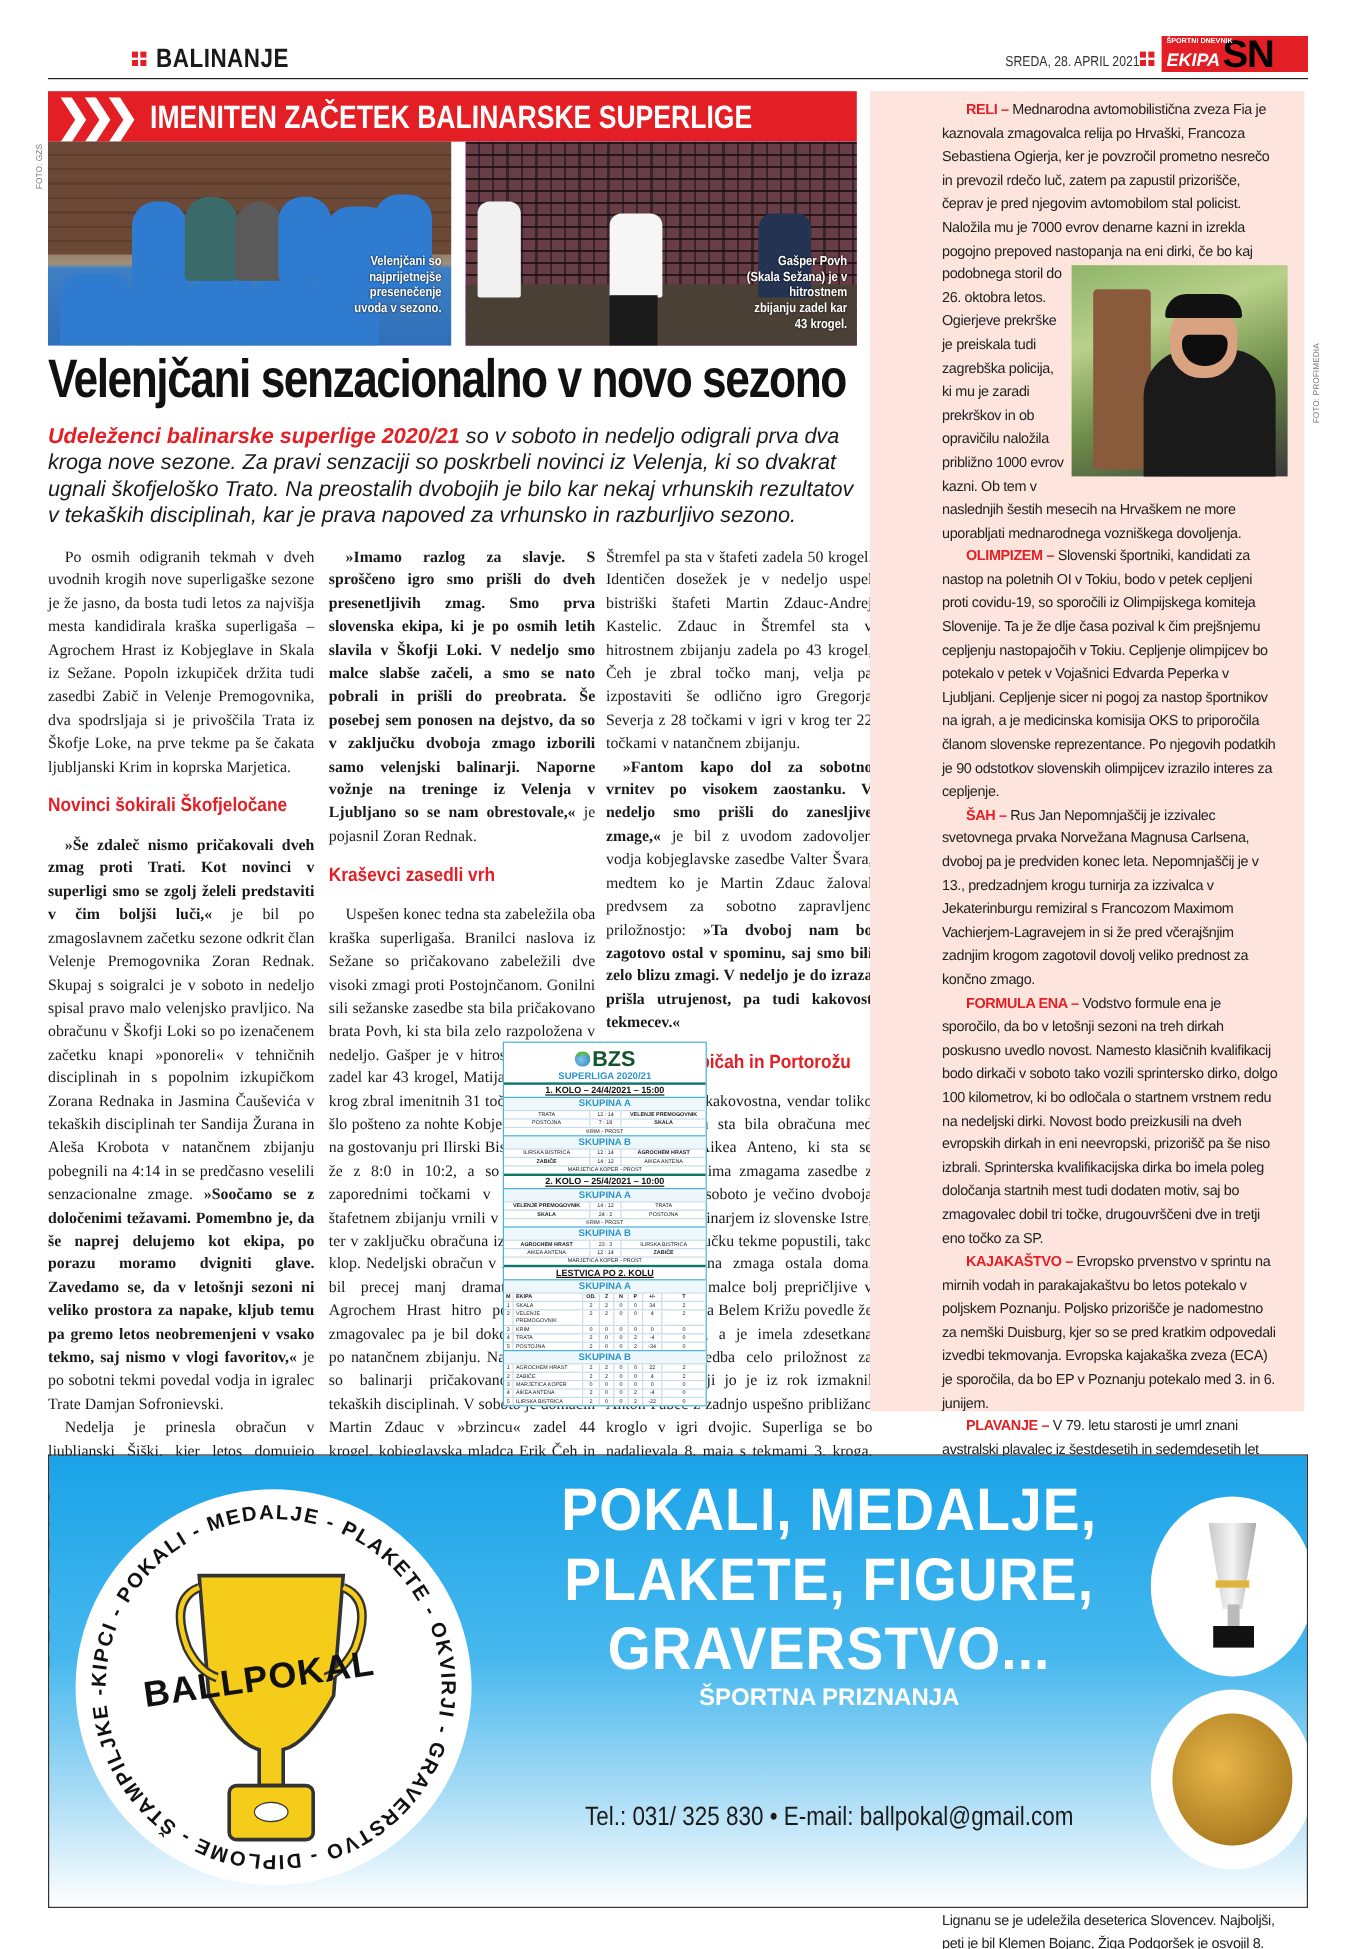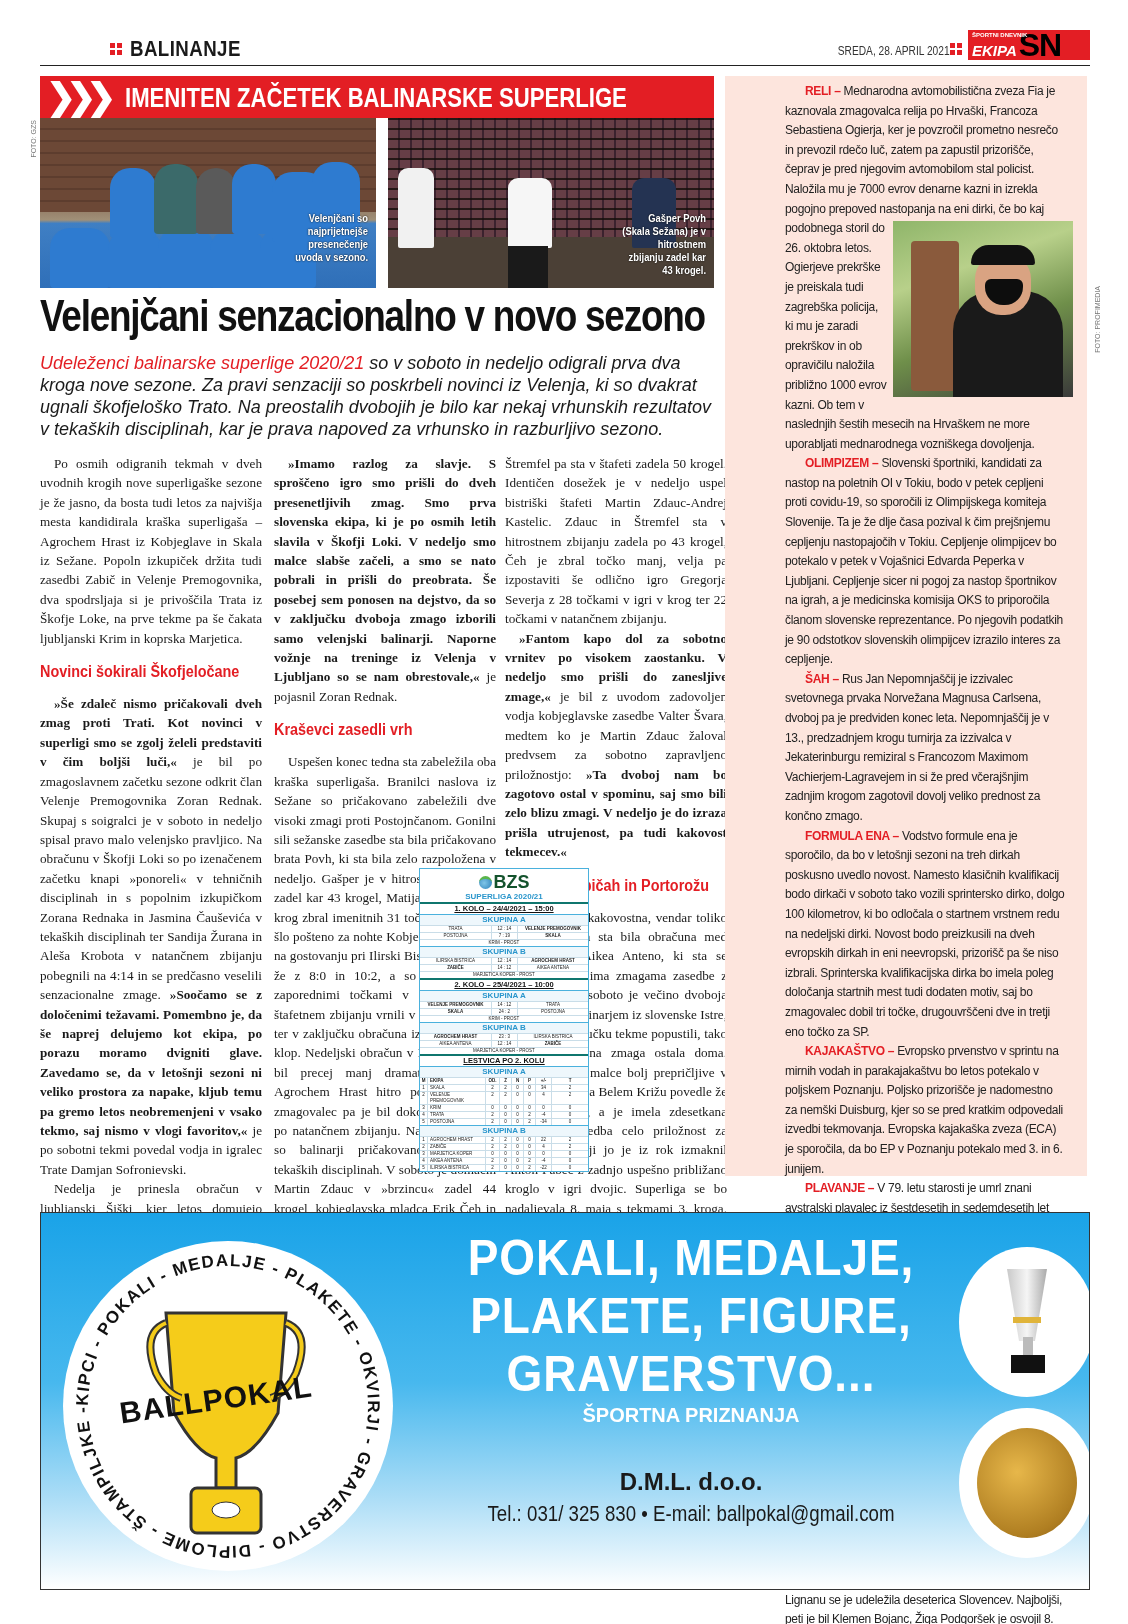--- a/index.html
+++ b/index.html
@@ -31,21 +31,21 @@
   .photo1 .people span { position: absolute; background: #2e7bd0; border-radius: 20px 20px 4px 4px; }
   .photo2 { left: 388px; top: 118px; width: 326px; height: 170px; background: #d946ef; }
   .photo2 .grid { position: absolute; inset: 0; background: repeating-linear-gradient(90deg, #5a3e34 0 10px, #2a1f1a 10px 12px), #4a342b; opacity: 0.9; }
   .photo2 .grid2 { position: absolute; inset: 0; background: repeating-linear-gradient(0deg, transparent 0 8px, rgba(20,14,10,0.8) 8px 10px); }
   .photo2 .floor { position: absolute; left: 0; bottom: 0; width: 100%; height: 30%; background: #4b4036; }
   .caption { position: absolute; font: bold 11px/13px "Liberation Sans", sans-serif; color: #fff; text-align: right; text-shadow: 0 0 2px #000; transform: scaleX(0.85); transform-origin: right; }
 
   
   .headline { position: absolute; left: 40px; top: 290px; width: 680px; font: bold 45px/52px "Liberation Sans", sans-serif; letter-spacing: -1.5px; transform: scaleX(0.82); transform-origin: left; white-space: nowrap; color: #111; }
   .lede { position: absolute; left: 40px; top: 352px; width: 680px; font: italic 18px/22px "Liberation Sans", sans-serif; color: #1a1a1a; }
-  .lede .red { color: #e31e24; font-weight: normal; }
+  .lede .red { color: #e31e24; font-weight: bold; }
 
   
   .col { position: absolute; top: 454px; width: 222px; font: 13.2px/19.4px "Liberation Serif", serif; text-align: justify; hyphens: auto; }
   .col p { text-indent: 14px; }
   .col b { font-weight: bold; }
   .col1 { left: 40px; }
   .col2 { left: 274px; }
   .col3 { left: 505px; }
   .subhead { font: bold 16px/20px "Liberation Sans", sans-serif; color: #e31e24; margin: 14px 0 12px; text-indent: 0 !important; transform: scaleX(0.9); transform-origin: left; white-space: nowrap; }
 
@@ -395,21 +395,20 @@
     <path d="M140 20 Q165 30 150 70 Q140 90 125 95" fill="none" stroke="#333" stroke-width="8"></path>
     <path d="M140 20 Q165 30 150 70 Q140 90 125 95" fill="none" stroke="#f5cc1a" stroke-width="4"></path>
     <rect x="45" y="185" width="70" height="45" rx="6" fill="#f5cc1a" stroke="#333" stroke-width="3"></rect>
     <ellipse cx="80" cy="207" rx="14" ry="8" fill="#fff" stroke="#333"></ellipse>
   </svg>
   <div class="ballpokal">BALLPOKAL</div>
   <div class="ad-h" style="top:16px;">POKALI, MEDALJE,</div>
   <div class="ad-h" style="top:74px;">PLAKETE, FIGURE,</div>
   <div class="ad-h" style="top:132px;">GRAVERSTVO...</div>
   <div class="ad-sub">ŠPORTNA PRIZNANJA</div>
-  <div class="ad-co">D.M.L. d.o.o.</div>
   <div class="ad-tel">Tel.: 031/ 325 830 • E-mail: ballpokal@gmail.com</div>
   <div class="prod prod1">
     <div class="cup-s"></div>
       <div class="cup-band"></div>
       <div class="cup-stem"></div>
       <div class="cup-base"></div>
   </div>
   <div class="prod prod2">
     <div class="medal"></div>
   </div>

